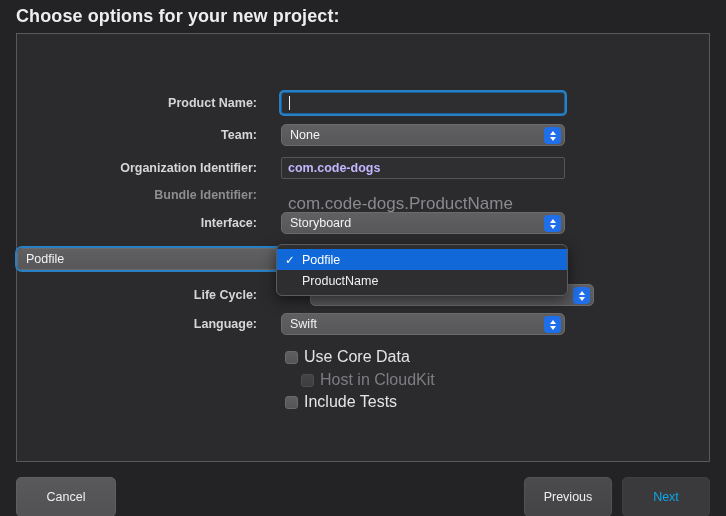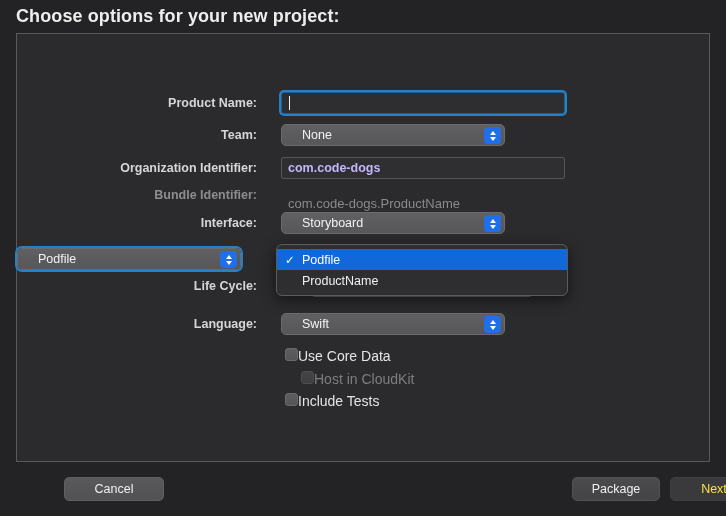--- a/index.html
+++ b/index.html
@@ -119,39 +119,39 @@
     width: 1px;
     height: 14px;
     background: #f2f2f2;
   }
 
   
   .plaintext {
     position: absolute;
     left: 7px;
     top: 11px;
-    font-size: 13px;
+    font-size: 17px;
     color: #8a8a8e;
     line-height: 18px;
   }
 
   
   .popbtn {
     position: absolute;
     left: 0;
     top: 0;
-    width: 224px;
+    width: 284px;
     height: 22px;
     box-sizing: border-box;
     background: linear-gradient(180deg,#606063 0%,#57575a 100%);
     border: 1px solid #6b6b6e;
     border-radius: 5px;
     display: flex;
     align-items: center;
-    padding-left: 20px;
+    padding-left: 8px;
     font-size: 12.5px;
     color: #f2f2f2;
     font-weight: normal;
   }
   .popbtn .stepper {
     position: absolute;
     right: 3px;
     top: 2px;
     width: 17px;
     height: 17px;
@@ -174,23 +174,23 @@
 
   
   .popbtn.openring {
     box-shadow: 0 0 0 2px #2880c4;
   }
 
   
   .checkrow {
     position: absolute;
     display: flex;
-    align-items: flex-start;
-    gap: 0;
-    font-size: 14px;
+    align-items: center;
+    gap: 6px;
+    font-size: 16px;
     color: #e4e4e4;
   }
   .checkrow.dim { color: #7e7e82; }
   .cbox {
     width: 13px;
     height: 13px;
     border-radius: 3px;
     background: linear-gradient(180deg,#5e5e61 0%,#555558 100%);
     border: 1px solid #6a6a6d;
     box-sizing: border-box;
@@ -232,40 +232,39 @@
     width: 17px;
     flex: 0 0 auto;
     font-size: 11.5px;
     color: #ffffff;
   }
   .menu-item:not(.selected) .menu-check { color: transparent; }
 
   
   .btn {
     position: absolute;
-    height: 24px;
+    height: 40px;
     box-sizing: border-box;
     border-radius: 5px;
     display: flex;
     align-items: center;
     justify-content: center;
     font-size: 12.5px;
     border: 1px solid #5f5f62;
     background: linear-gradient(180deg,#59595c 0%,#525255 100%);
     color: #f0f0f0;
-    margin-left: 48px;
   }
   .btn.dark {
     background: linear-gradient(180deg,#4b4b4e 0%,#444447 100%);
     border-color: #525255;
   }
   .btn.disabled {
     background: #3a3a3d;
     border-color: #3f3f42;
-    color: #fde047;
+    color: #0ea5e9;
   }
   #cancel-button  { left: 16px;  top: 477px; width: 100px; }
   #previous-button{ left: 524px; top: 477px; width: 88px;  }
   #next-button    { left: 622px; top: 477px; width: 88px;  }
 </style>
 </head>
 <body>
 
 <div id="dialog">
 
@@ -327,21 +326,21 @@
           <div class="popbtn openring">
             <span>Podfile</span>
             <span class="stepper">
               <span class="chev up"></span>
                 <span class="chev down"></span>
             </span>
           </div>
         </div>
       </div>
 
-      <div class="row" style="top:241px;gap:29px;">
+      <div class="row" style="top:250px;gap:29px;">
         <div class="row-label">Life Cycle:</div>
         <div class="row-field">
           <div class="popbtn">
             <span></span>
             <span class="stepper">
               <span class="chev up"></span>
                 <span class="chev down"></span>
             </span>
           </div>
         </div>
@@ -383,16 +382,16 @@
       <span class="menu-check">✓</span>
       <span>Podfile</span>
     </div>
     <div class="menu-item">
       <span class="menu-check">✓</span>
       <span>ProductName</span>
     </div>
   </div>
 
   <div class="btn" id="cancel-button">Cancel</div>
-  <div class="btn dark" id="previous-button">Package</div>
+  <div class="btn dark" id="previous-button">Previous</div>
   <div class="btn disabled" id="next-button">Next</div>
 
 </div>
 
 </body></html>

